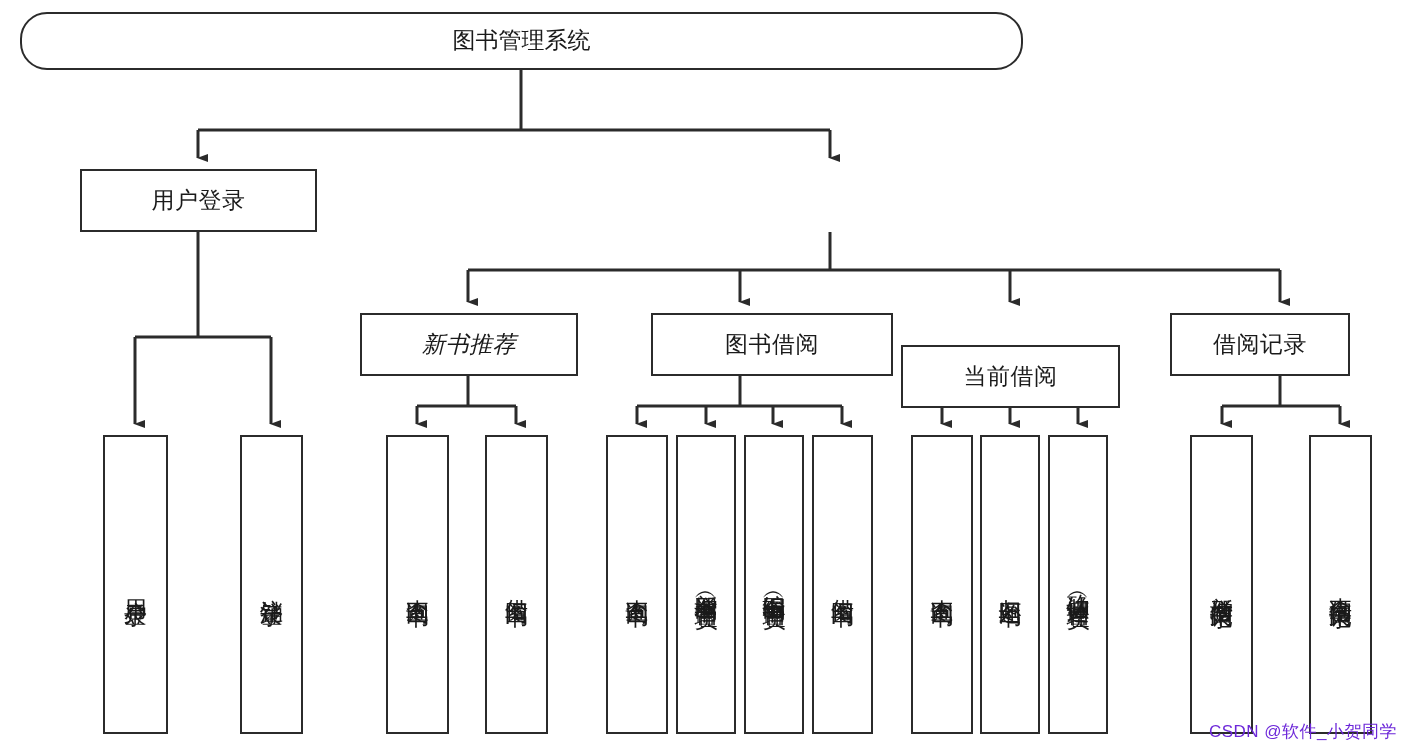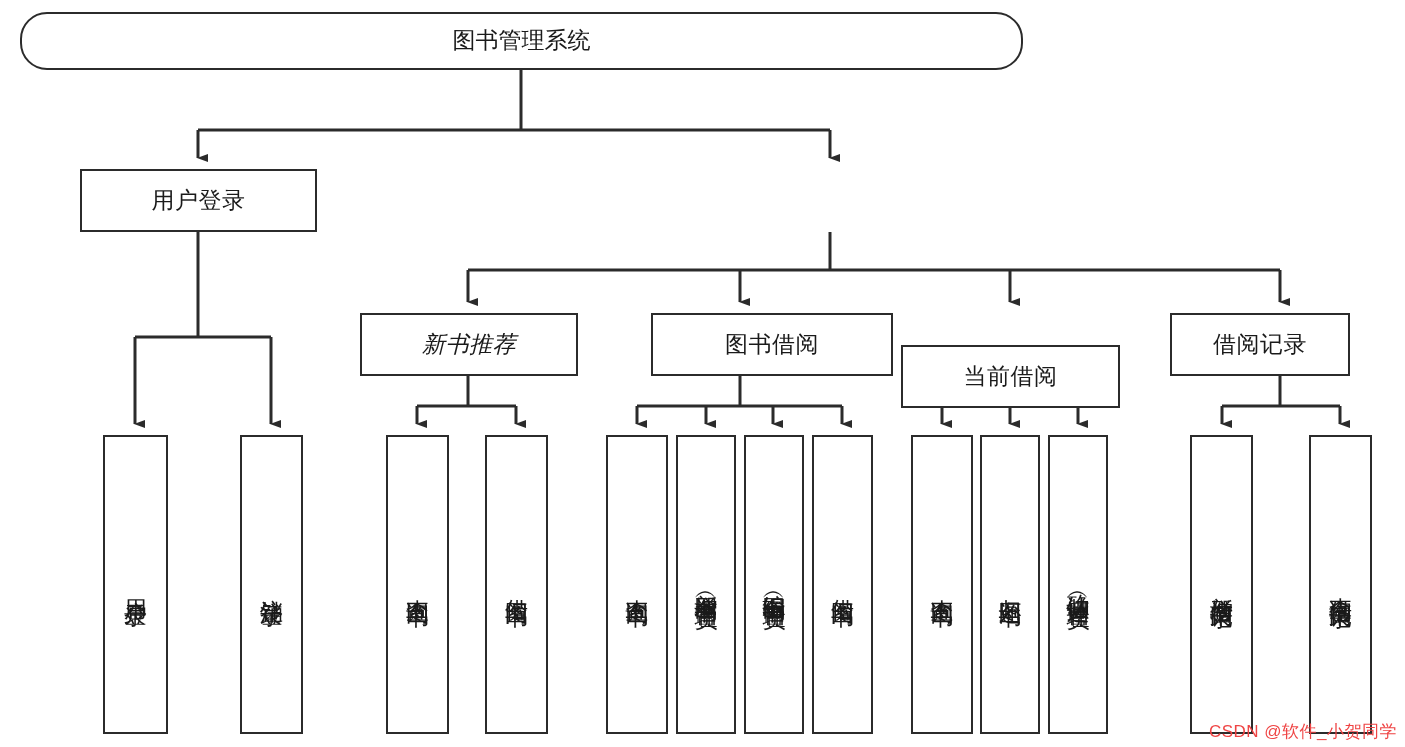--- a/index.html
+++ b/index.html
@@ -60,21 +60,21 @@
     text-orientation: upright;
     display: block;
     white-space: normal;
     max-height: 100%;
   }
   #watermark {
     position: absolute;
     right: 8px;
     bottom: 4px;
     font-size: 17px;
-    color: #ef4444;
+    color: #6d28d9;
     letter-spacing: 0.5px;
     z-index: 5;
     white-space: nowrap;
   }
 </style>
 </head>
 <body>
 
 <div id="diagram-root">
 

